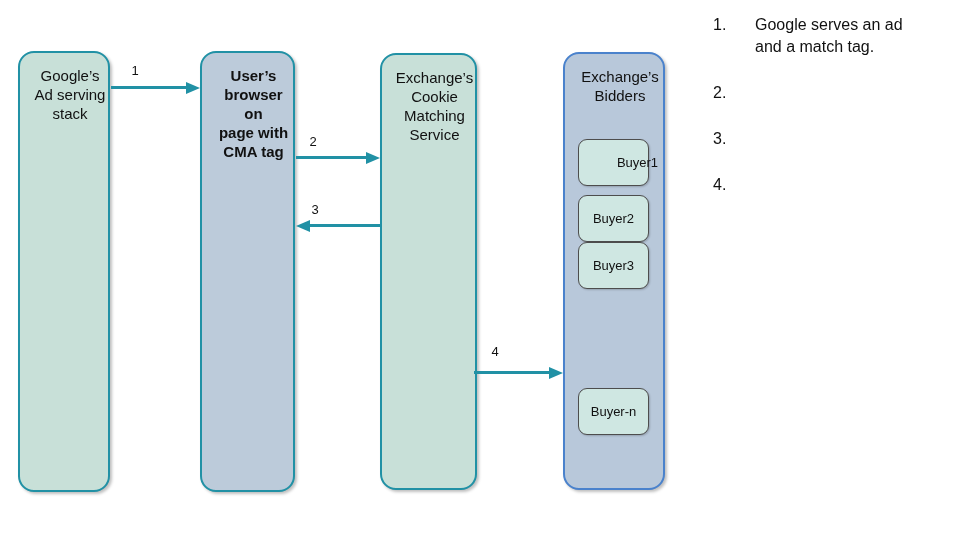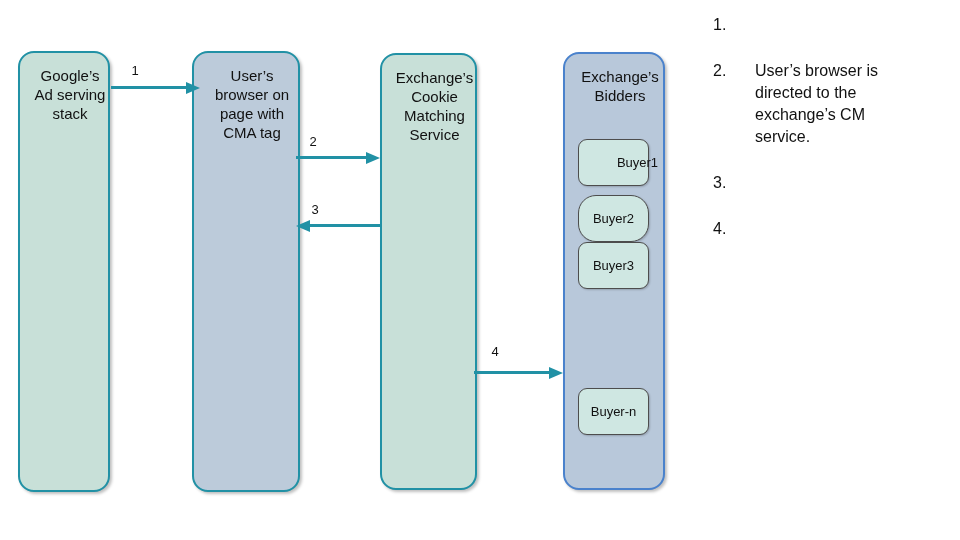--- a/index.html
+++ b/index.html
@@ -22,38 +22,38 @@
     padding-top: 13px;
     font-size: 15px;
     line-height: 19px;
   }
   .node-label { white-space: pre-line; margin-left: 12px; }
   .fill-green  { background: #c8e0d8; border: 2px solid #2191a5; box-shadow: 2px 2px 3px rgba(0,0,0,0.25); }
   .fill-bluegray-teal { background: #bccbda; border: 2px solid #2191a5; box-shadow: 2px 2px 3px rgba(0,0,0,0.25); }
   .fill-bluegray-blue { background: #b8c8da; border: 2px solid #4a82cc; box-shadow: 2px 2px 3px rgba(0,0,0,0.25); }
 
   #node-google   { left: 18px;  top: 51px; width: 92px;  height: 441px; }
-  #node-browser  { left: 192px; top: 51px; width: 108px;  height: 441px; }
+  #node-browser  { left: 200px; top: 51px; width: 95px;  height: 441px; font-weight: bold; }
   #node-cm       { left: 380px; top: 53px; width: 97px;  height: 437px; }
   #node-bidders  { left: 563px; top: 52px; width: 102px; height: 438px; }
 
   
   .buyer {
     position: absolute;
     left: 13px; width: 71px; height: 47px;
     background: #cfe7e2;
     border: 1.5px solid #4d4d4d;
     border-radius: 9px;
     box-sizing: border-box;
     display: flex; align-items: center; justify-content: center;
     font-size: 13px;
     box-shadow: 1px 1px 2px rgba(0,0,0,0.2);
   }
   #buyer-1 { top: 85px; padding-left: 48px; }
-  #buyer-2 { top: 141px; border-radius: 18px; }
+  #buyer-2 { top: 141px; }
   #buyer-3 { top: 188px; }
   #buyer-n { top: 334px; justify-content: center; }
 
   
   .arrow-line {
     position: absolute;
     height: 3px;
     background: #2191a5;
   }
   .head-right::after {
@@ -151,27 +151,25 @@
 
   <div class="arrow-line head-left" id="arrow-3"></div>
   <div class="arrow-label" id="arrow-label-3">3</div>
 
   <div class="arrow-line head-right" id="arrow-4"></div>
   <div class="arrow-label" id="arrow-label-4">4</div>
 
   <div class="steps">
     <div class="step">
       <div class="step-num">1.</div>
+      <div class="step-text">Google serves an ad
+and a match tag.</div>
     </div>
     <div class="step">
       <div class="step-num">2.</div>
-      <div class="step-text">User’s browser is
-directed to the
-exchange’s CM
-service.</div>
     </div>
     <div class="step">
       <div class="step-num">3.</div>
     </div>
     <div class="step">
       <div class="step-num">4.</div>
     </div>
   </div>
 
 </div>

